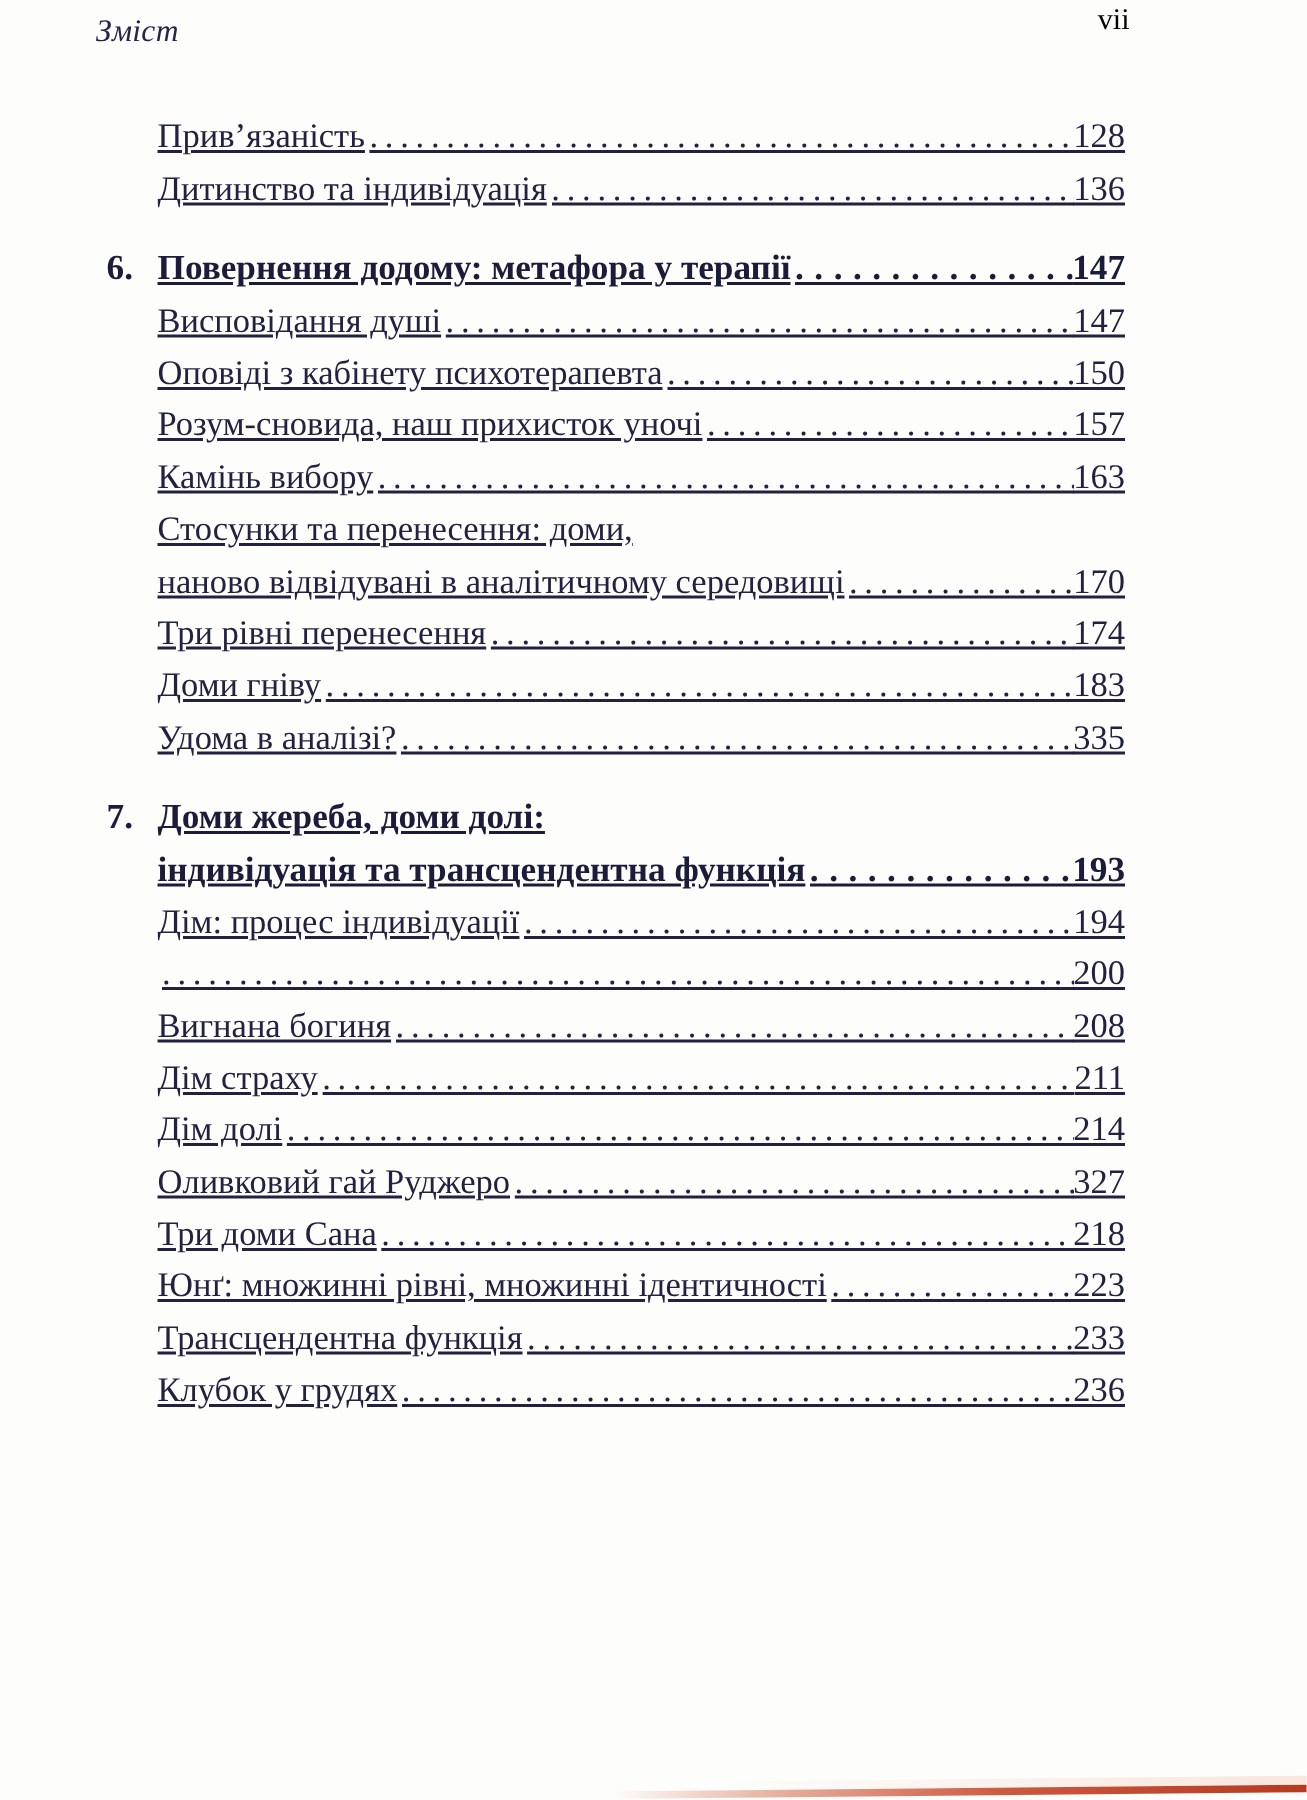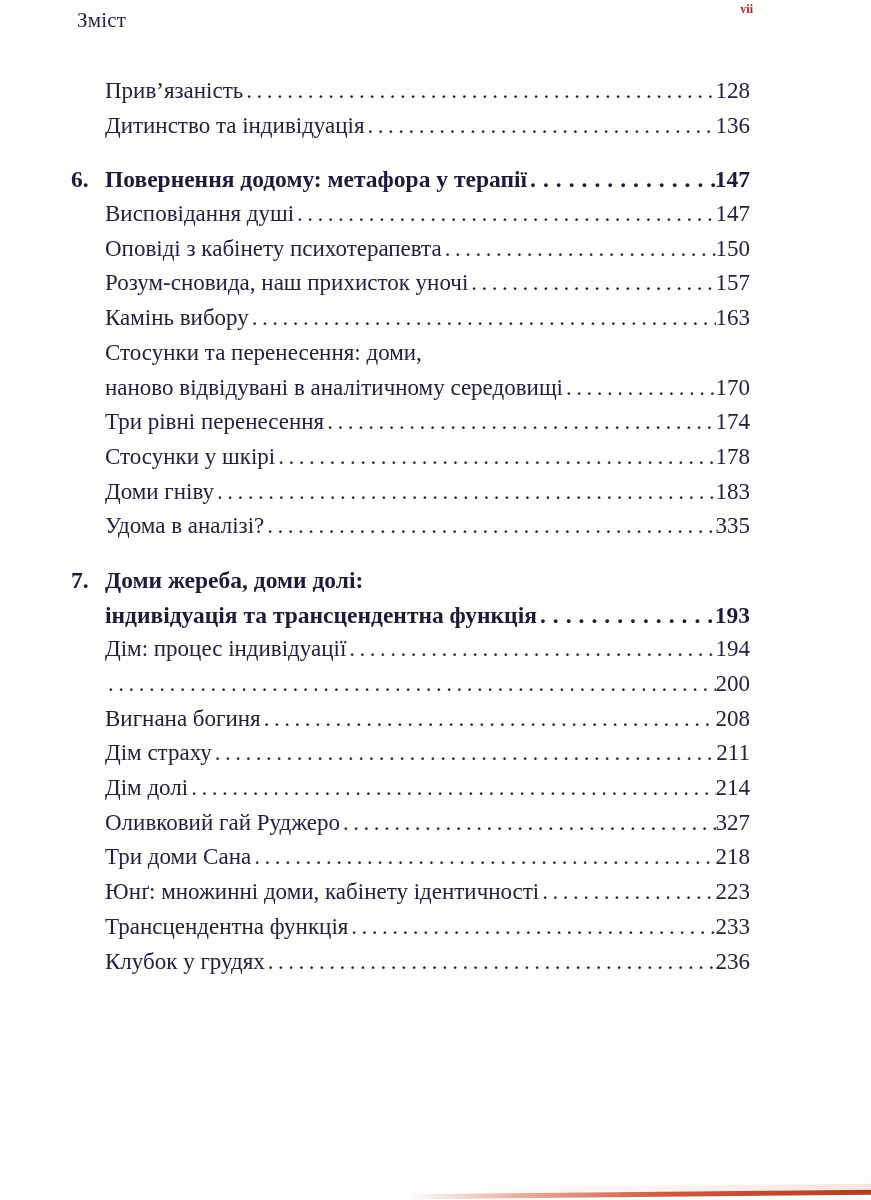--- a/index.html
+++ b/index.html
@@ -5,37 +5,37 @@
   html,body{margin:0;padding:0;}
   body{
     width:871px;height:1200px;position:relative;overflow:hidden;
     background:#fdfdfb;
     font-family:"Liberation Serif", serif;
     color:#232140;
   }
   .page{position:absolute;inset:0;}
   
   .running-head{
-    position:absolute;left:77px;top:8px;
-    font-size:21px;letter-spacing:.2px;
+    position:absolute;left:64px;top:8px;
+    font-style:italic;font-size:21px;letter-spacing:.2px;
     color:#26244a;
   }
   .folio{
     position:absolute;right:118px;top:2px;
-    font-weight:bold;font-size:12px;color:#b91c1c;
+    font-weight:normal;font-size:20px;color:#000000;
   }
   
   .toc{
     position:absolute;left:105px;top:78px;width:645px;
     font-size:23px;
   }
   .section{margin-bottom:19px;}
   .line{
     display:flex;align-items:baseline;
-    height:34.7px;white-space:nowrap;
+    height:34.7px;white-space:nowrap;text-decoration:underline;
   }
   .line .label{flex:0 0 auto;}
   .leader{
     flex:1 1 auto;overflow:hidden;white-space:nowrap;
     letter-spacing:4.5px;margin-left:3px;
     min-width:0;
   }
   .leader::after{
     content:"........................................................................................................................";
   }
@@ -119,25 +119,20 @@
           <span class="label">наново відвідувані в аналітичному середовищі</span>
           <span class="leader"></span>
           <span class="pageno">170</span>
         </div>
         <div class="line">
           <span class="label">Три рівні перенесення</span>
           <span class="leader"></span>
           <span class="pageno">174</span>
         </div>
         <div class="line">
-          <span class="label">Стосунки у шкірі</span>
-          <span class="leader"></span>
-          <span class="pageno">178</span>
-        </div>
-        <div class="line">
           <span class="label">Доми гніву</span>
           <span class="leader"></span>
           <span class="pageno">183</span>
         </div>
         <div class="line">
           <span class="label">Удома в аналізі?</span>
           <span class="leader"></span>
           <span class="pageno">335</span>
         </div>
       </section>
@@ -180,21 +175,21 @@
           <span class="label">Оливковий гай Руджеро</span>
           <span class="leader"></span>
           <span class="pageno">327</span>
         </div>
         <div class="line">
           <span class="label">Три доми Сана</span>
           <span class="leader"></span>
           <span class="pageno">218</span>
         </div>
         <div class="line">
-          <span class="label">Юнґ: множинні доми, кабінету ідентичності</span>
+          <span class="label">Юнґ: множинні рівні, множинні ідентичності</span>
           <span class="leader"></span>
           <span class="pageno">223</span>
         </div>
         <div class="line">
           <span class="label">Трансцендентна функція</span>
           <span class="leader"></span>
           <span class="pageno">233</span>
         </div>
         <div class="line">
           <span class="label">Клубок у грудях</span>

